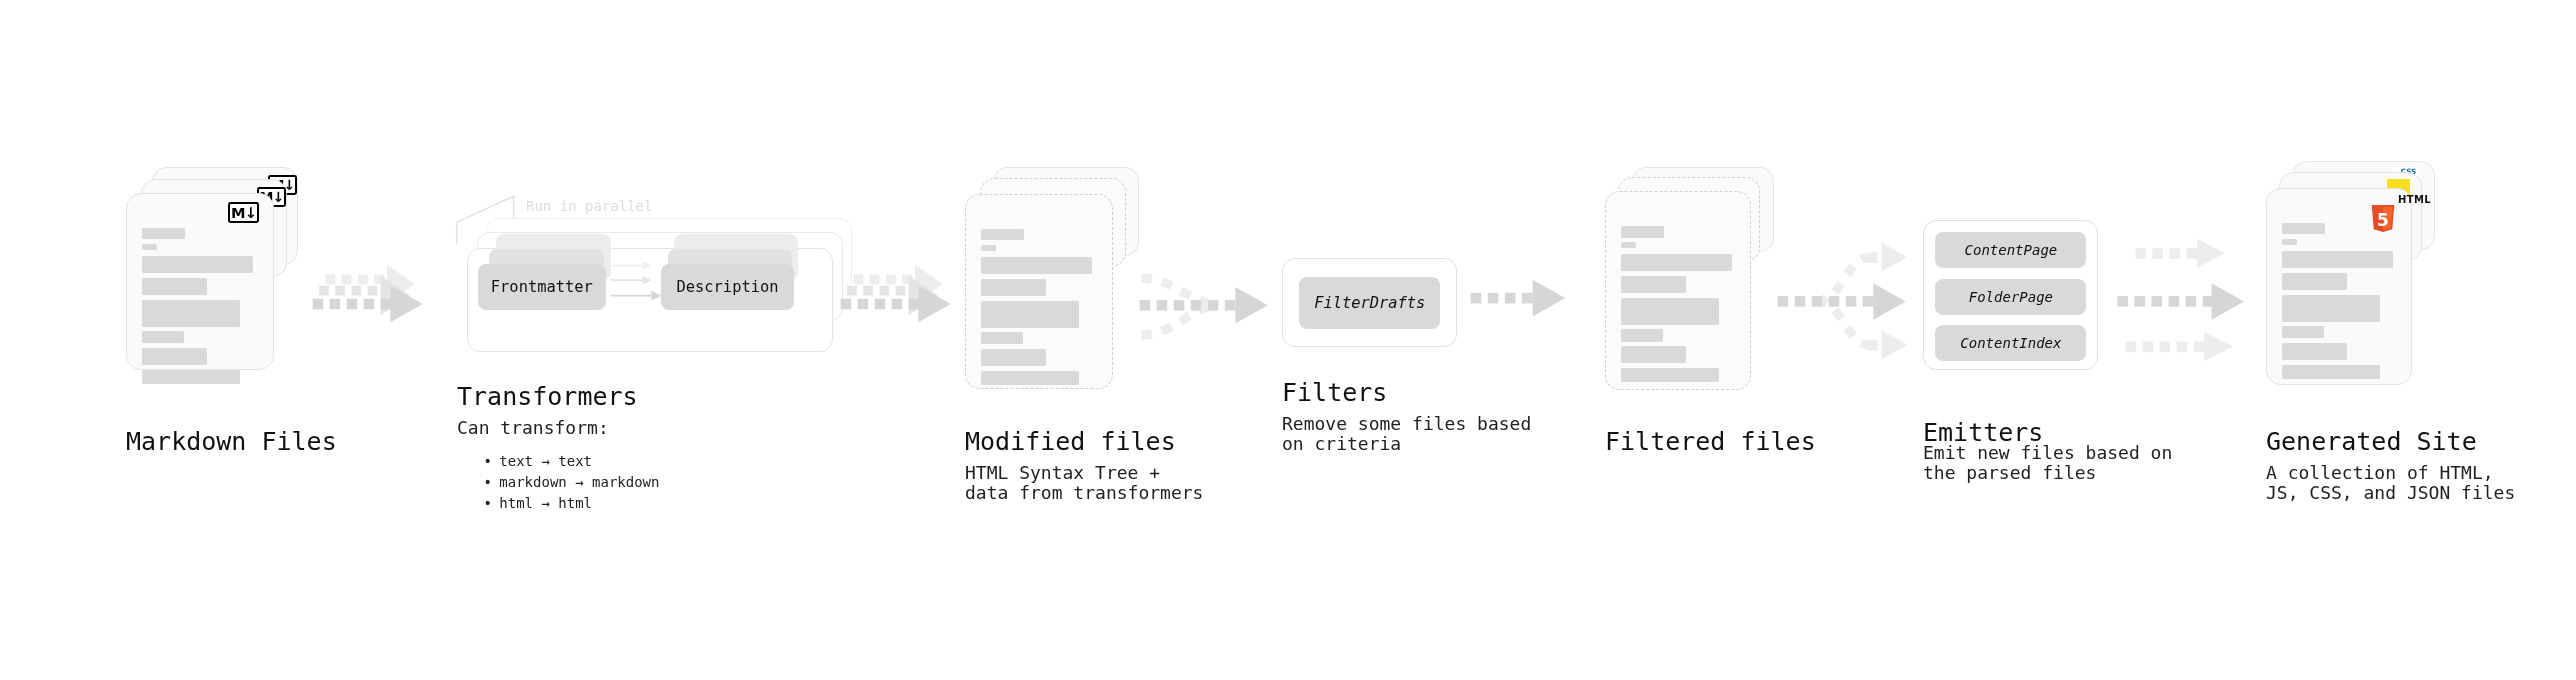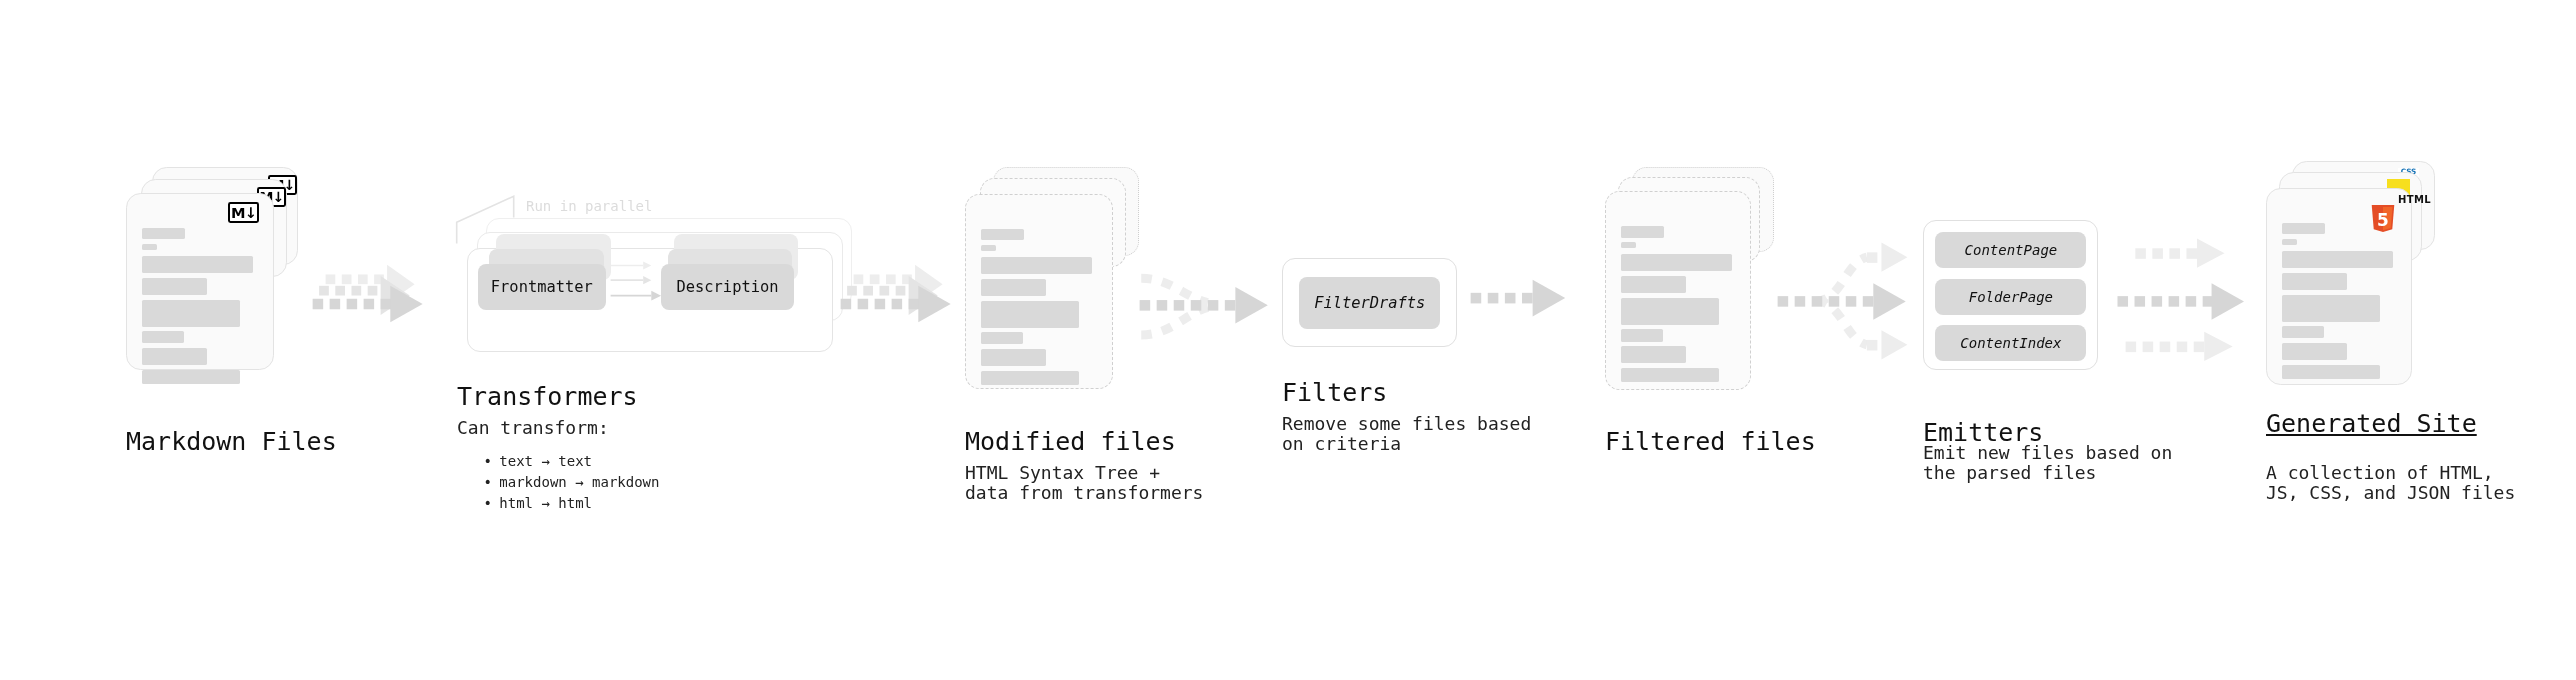--- a/index.html
+++ b/index.html
@@ -389,17 +389,17 @@
       <div class="skel" style="left:14.6px;top:34px;width:43px;height:11.4px;"></div>
       <div class="skel" style="left:14.6px;top:50px;width:15.4px;height:5.7px;"></div>
       <div class="skel" style="left:14.6px;top:62px;width:111px;height:17px;"></div>
       <div class="skel" style="left:14.6px;top:84px;width:65px;height:17px;"></div>
       <div class="skel" style="left:14.6px;top:106px;width:98px;height:27px;"></div>
       <div class="skel" style="left:14.6px;top:137px;width:42px;height:12.2px;"></div>
       <div class="skel" style="left:14.6px;top:154px;width:65px;height:17px;"></div>
       <div class="skel" style="left:14.6px;top:176px;width:98px;height:14px;"></div>
     </div>
   </div>
-  <div class="title" style="left:2266px;top:409px;text-decoration:underline;">Generated Site</div>
+  <div class="title" style="left:2266px;top:427px;">Generated Site</div>
   <div class="sub" style="left:2266px;top:463px;">A collection of HTML,
 JS, CSS, and JSON files</div>
 </div>
 
 
 </body></html>

